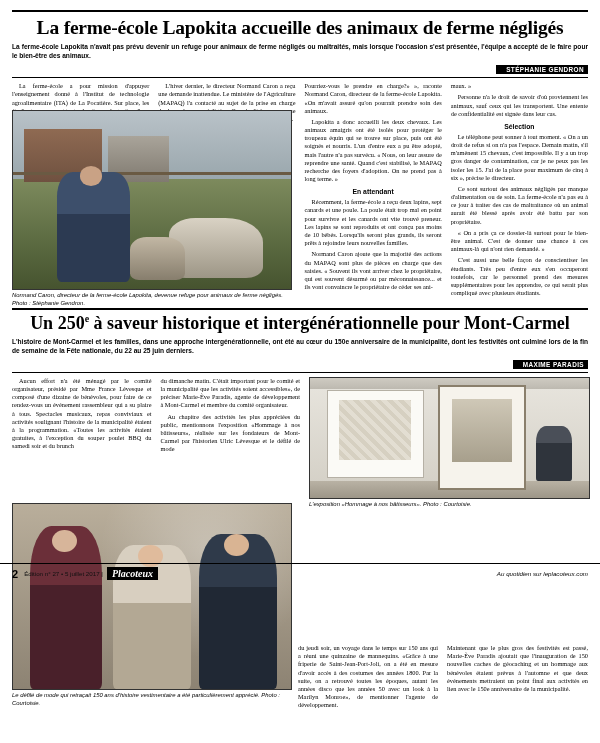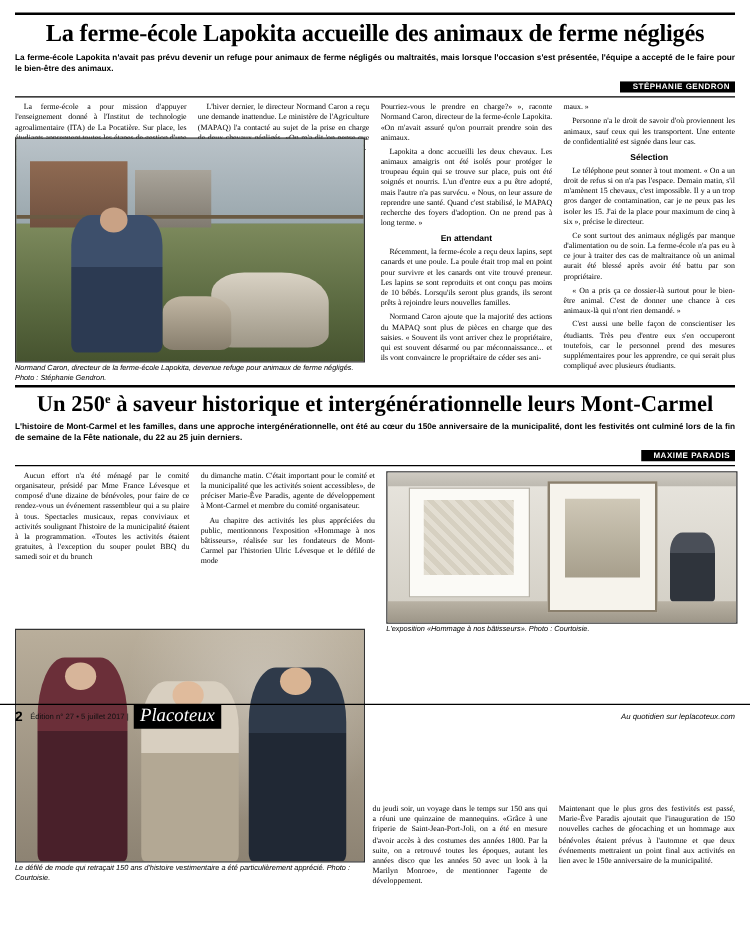--- a/index.html
+++ b/index.html
@@ -134,22 +134,22 @@
     font-size: 11px;
     margin-right: 6px;
   }
   .footer .edition {
     font-size: 6.2px;
     color: #111;
   }
   .footer .logo {
     font-family: "Liberation Serif", serif;
     font-style: italic;
-    font-weight: normal;
-    font-size: 15px;
+    font-weight: bold;
+    font-size: 10px;
     background: #000;
     color: #fff;
     padding: 1px 5px;
     margin-left: 4px;
   }
   .footer .site {
     margin-left: auto;
     font-size: 6.2px;
     font-style: italic;
   }
@@ -325,21 +325,21 @@
       <span class="goat"></span>
       <span class="goat2"></span>
       <span class="person"></span>
       <span class="head"></span>
     </div>
     <div class="caption">Normand Caron, directeur de la ferme-école Lapokita, devenue refuge pour animaux de ferme négligés. Photo : Stéphanie Gendron.</div>
   </div>
 
   <div class="hr-thick" style="margin-top:8px;"></div>
 
-  <h1 class="headline2"><span>Un 250</span><sup>e</sup><span> à saveur historique et intergénérationnelle leurs Mont-Carmel</span></h1>
+  <h1 class="headline2"><span>Un 250</span><sup>e</sup><span> à saveur historique et intergénérationnelle pour Mont-Carmel</span></h1>
   <div class="deck">L'histoire de Mont-Carmel et les familles, dans une approche intergénérationnelle, ont été au cœur du 150e anniversaire de la municipalité, dont les festivités ont culminé lors de la fin de semaine de la Fête nationale, du 22 au 25 juin derniers.</div>
   <div class="byline-wrap">
     <span class="byline">MAXIME PARADIS</span>
   </div>
 
   <div class="cols3">
     <div class="col">
       <p class="body">Aucun effort n'a été ménagé par le comité organisateur, présidé par Mme France Lévesque et composé d'une dizaine de bénévoles, pour faire de ce rendez-vous un événement rassembleur qui a su plaire à tous. Spectacles musicaux, repas conviviaux et activités soulignant l'histoire de la municipalité étaient à la programmation. «Toutes les activités étaient gratuites, à l'exception du souper poulet BBQ du samedi soir et du brunch</p>
     </div>
     <div class="col">

